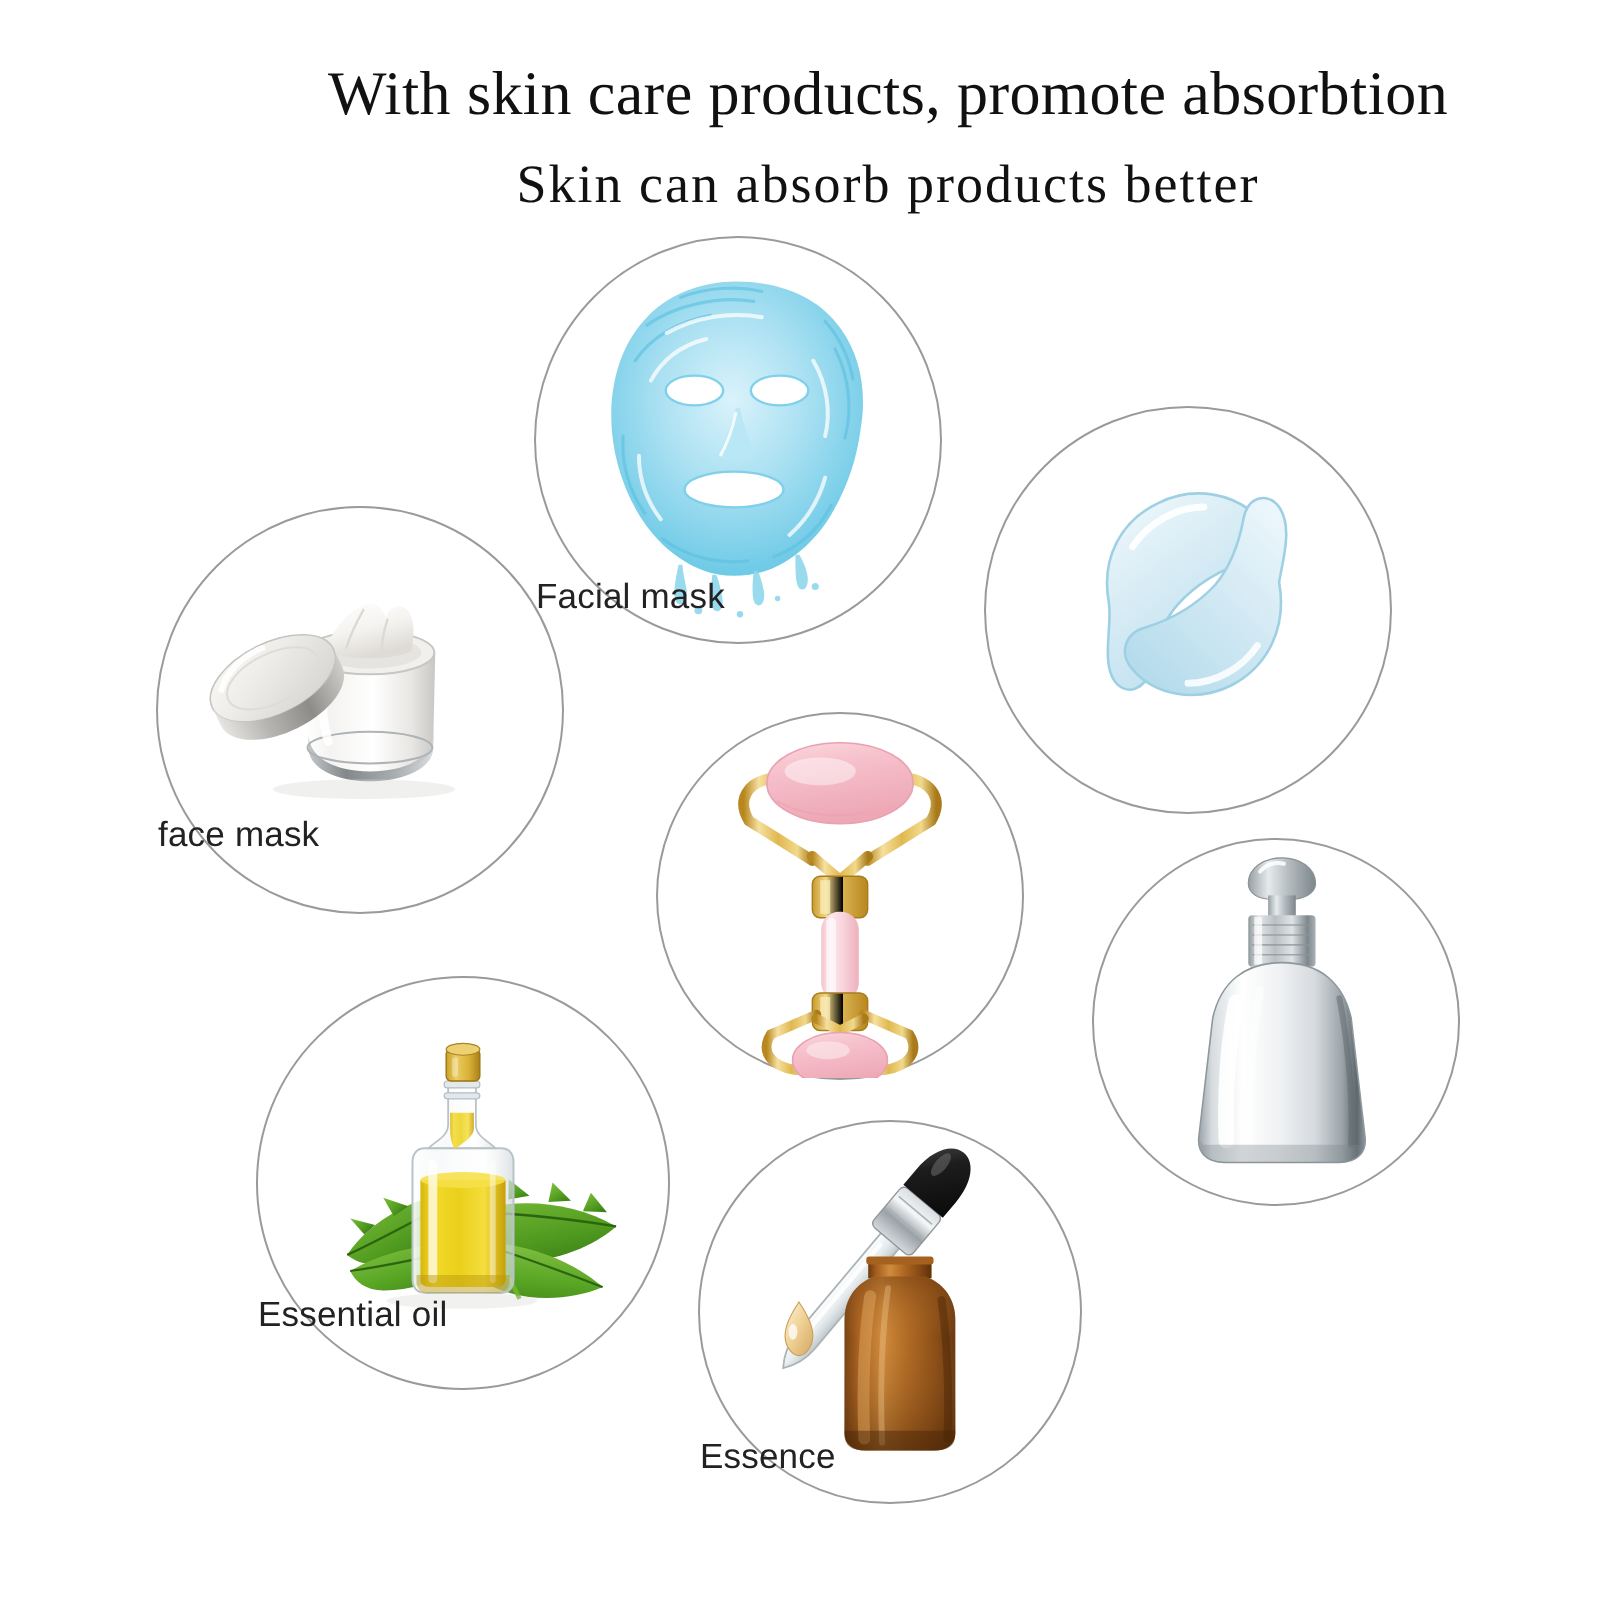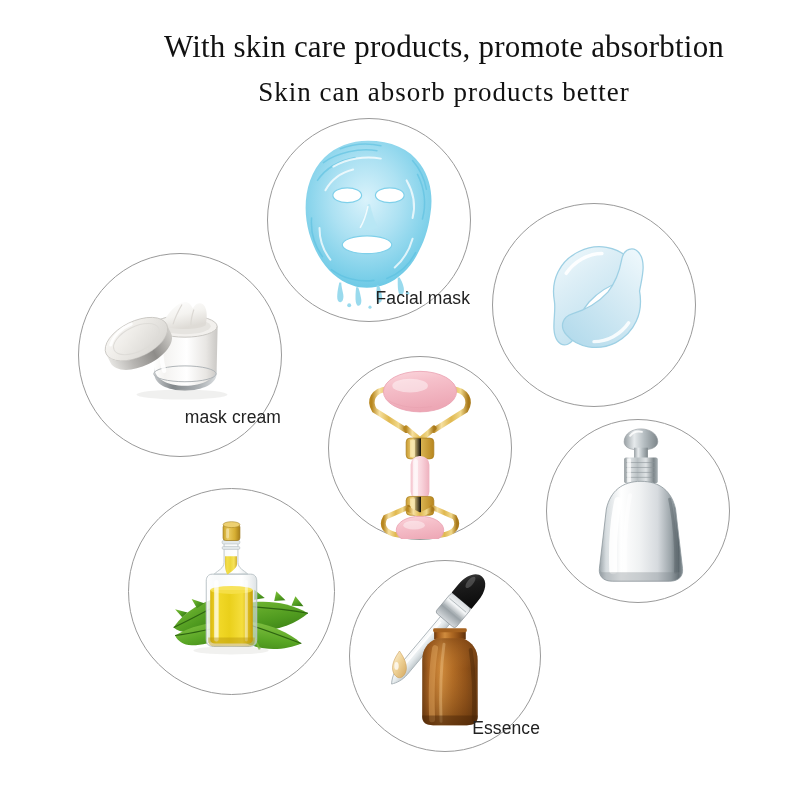--- a/index.html
+++ b/index.html
@@ -39,21 +39,21 @@
     position: absolute;
     border-radius: 50%;
     border: 1px solid #9a9a9a;
     box-sizing: border-box;
     background: transparent;
   }
   .node-label {
     position: absolute;
     left: 0;
     width: 100%;
-    text-align: right;
+    text-align: left;
     color: #222222;
     font-family: "Liberation Sans", sans-serif;
     font-size: 17.5px;
     font-weight: 400;
     letter-spacing: 0.1px;
     white-space: nowrap;
   }
   .art {
     position: absolute;
     left: 0; top: 0;
@@ -244,21 +244,21 @@
       <g transform="translate(58,86) rotate(-26)">
         <ellipse cx="0" cy="0" rx="34" ry="18" fill="url(#glidTop)" stroke="#c6c4c0" stroke-width="0.8"></ellipse>
         <path d="M-34 0 C-34 10 -19 18 0 18 C19 18 34 10 34 0
                  L34 10 C34 20 19 28 0 28 C-19 28 -34 20 -34 10 Z" fill="url(#glidRim)"></path>
         <ellipse cx="0" cy="0" rx="25" ry="12.5" fill="none" stroke="#dedcd8" stroke-width="1"></ellipse>
         <path d="M-26 -6 C-20 -13 -9 -17 2 -16" stroke="#ffffff" stroke-width="3" fill="none" opacity="0.85" stroke-linecap="round"></path>
       </g>
 
       <ellipse cx="104" cy="142" rx="46" ry="5" fill="#d8d8d6" opacity="0.38"></ellipse>
     </svg>
-    <div class="node-label" id="label-face-cream">mask cream</div>
+    <div class="node-label" id="label-face-cream">face mask</div>
   </div>
 
   <div class="node" id="node-roller">
     <svg class="art" viewBox="0 0 184 184">
       <defs>
         <linearGradient id="ggold" x1="0" y1="0" x2="1" y2="0">
           <stop offset="0%" stop-color="#c99a2e"></stop>
           <stop offset="25%" stop-color="#f3d98a"></stop>
           <stop offset="55%" stop-color="#dcb košul"></stop>
           <stop offset="55%" stop-color="#d7b24f"></stop>
@@ -453,20 +453,21 @@
 
       <path d="M97 68 L109 68 L109 76 C109 80 104 83 100 86 L99 86 C97 82 97 78 97 74 Z" fill="url(#goil)" opacity="0.85"></path>
 
       <rect x="86" y="92" width="4.5" height="62" rx="2" fill="#ffffff" opacity="0.72"></rect>
       <rect x="117" y="92" width="3" height="62" rx="1.5" fill="#ffffff" opacity="0.45"></rect>
       <rect x="98" y="40" width="3" height="10" rx="1.5" fill="#ffffff" opacity="0.35"></rect>
 
       <path d="M80 150 L127 150 L127 153 C127 157 124 159 121 159 L86 159 C82 159 80 157 80 153 Z" fill="#b8950c" opacity="0.45"></path>
       <ellipse cx="103" cy="163" rx="38" ry="4" fill="#dcdcd8" opacity="0.4"></ellipse>
     </svg>
+    <div class="node-label" id="label-essential-oil">Essential oil</div>
   </div>
 
   <div class="node" id="node-essence">
     <svg class="art" viewBox="0 0 192 192">
       <defs>
         <linearGradient id="gamber" x1="0" y1="0" x2="1" y2="0">
           <stop offset="0%" stop-color="#6b3a10"></stop>
           <stop offset="12%" stop-color="#a35c1c"></stop>
           <stop offset="34%" stop-color="#d08c3e"></stop>
           <stop offset="55%" stop-color="#b06a23"></stop>

